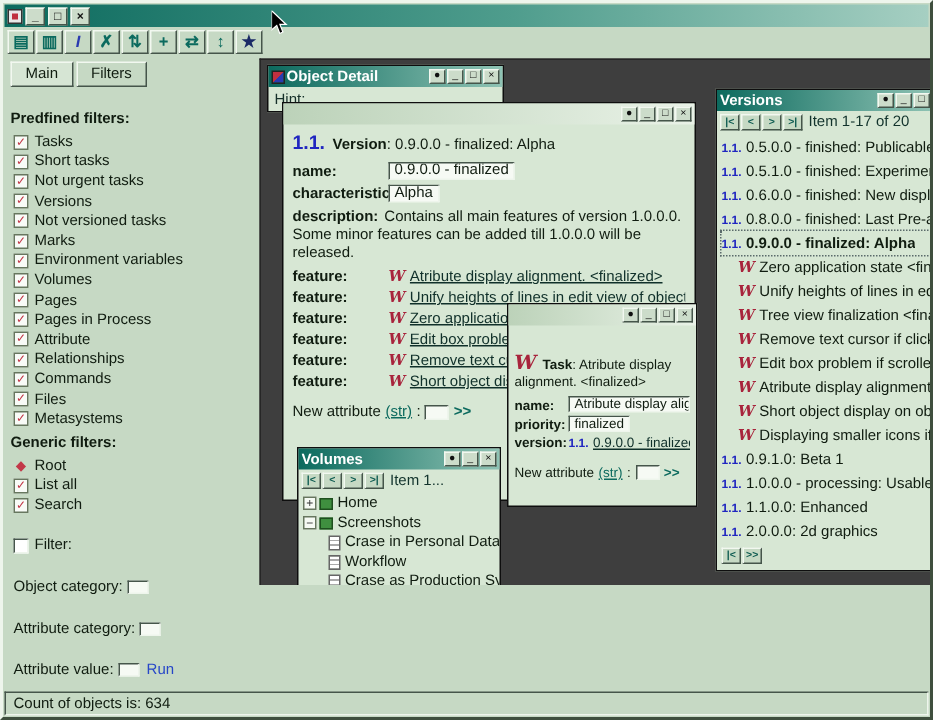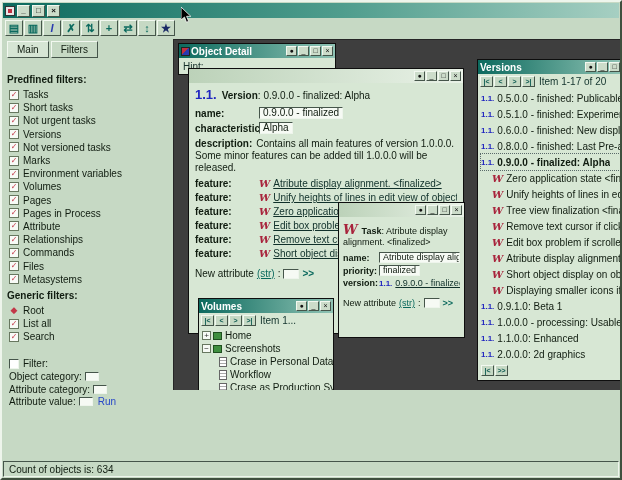--- a/index.html
+++ b/index.html
@@ -31,21 +31,21 @@
   .tabs{ display:flex; height:17px; margin-bottom:16px; }
   .tab{ padding:2px 9px 0; margin-right:2px; background:#c6d9c4; }
   .tab.active{ background:#d6e5d4; }
   .sb-heading{ font-weight:bold; margin:4px 0 3px; }
   .sb-item{ display:flex; align-items:center; gap:4px; height:13.2px; padding-left:2px; white-space:nowrap; }
   .chk-icon{ width:10px; height:10px; flex:none; background:#f8fbf7; border:1px solid #67775f;
     color:#c23848; font-size:8px; line-height:8px; text-align:center; overflow:hidden; }
   .root-icon{ width:10px; flex:none; color:#c23848; font-size:9px; line-height:10px; text-align:center; }
   .filter-block{ margin-top:14px; }
   .checkbox{ width:10px; height:10px; flex:none; background:#fff; border:1px solid; border-color:#45554a #eef5ec #eef5ec #45554a; }
-  .sb-field{ display:flex; align-items:center; gap:3px; height:12.5px; padding-left:2px; white-space:nowrap; }
+  .sb-field{ display:flex; align-items:center; gap:3px; height:12.5px; padding-left:2px; white-space:nowrap;margin-top:15px; }
   .mini-input{ width:14px; height:9px; flex:none; background:#f6faf4; border:1px solid; border-color:#45554a #eef5ec #eef5ec #45554a; }
   .run-link{ color:#2747c8; margin-left:2px; }
 
   
   .statusbar{ position:absolute; left:1px; bottom:1px; width:616px; height:16px;
     border:1px solid; border-color:#45554a #eef5ec #eef5ec #45554a;
     display:flex; align-items:center; padding:0 5px; background:#c6d9c4; }
 
   
   .mdi{ position:absolute; left:171px; top:37px; width:447px; height:351px; background:#3e3e3e;
@@ -78,21 +78,21 @@
   .wicon.big{ font-size:13px; margin-right:4px; }
   .feat-text{ text-decoration:underline; color:#10302a; overflow:hidden; }
   .newattr{ margin-top:9px; display:flex; align-items:center; gap:3px; white-space:nowrap; }
   .link{ color:#0c6a5e; text-decoration:underline; }
   .na-box{ width:16px; height:10px; flex:none; background:#f6faf4; border:1px solid; border-color:#45554a #eef5ec #eef5ec #45554a; }
   .more-link{ color:#0c6a5e; font-weight:bold; }
 
   
   .tw{ left:164px; top:162px; width:127px; height:136px; z-index:4; font-size:9px; }
   .tw-body{ padding:2px 4px; }
-  .tw .obj-header{ margin:5px 0 4px; line-height:11px; }
+  .tw .obj-header{ margin:18px 0 4px; line-height:11px; }
   .tw .frow{ margin:2px 0; }
   .tw .flabel{ width:36px; }
   .tw .vbox{ height:11px; line-height:9px; max-width:82px; }
   .ref-link{ text-decoration:underline; color:#10302a; overflow:hidden; }
   .mini-vicon{ flex:none; color:#2026c0; font-weight:bold; font-size:8px; margin-right:3px; }
   .tw .newattr{ margin-top:10px; }
 
   
   .vsw{ left:303px; top:19px; width:146px; height:322px; z-index:3; }
   .nav{ display:flex; align-items:center; gap:1px; padding:2px 2px; }

